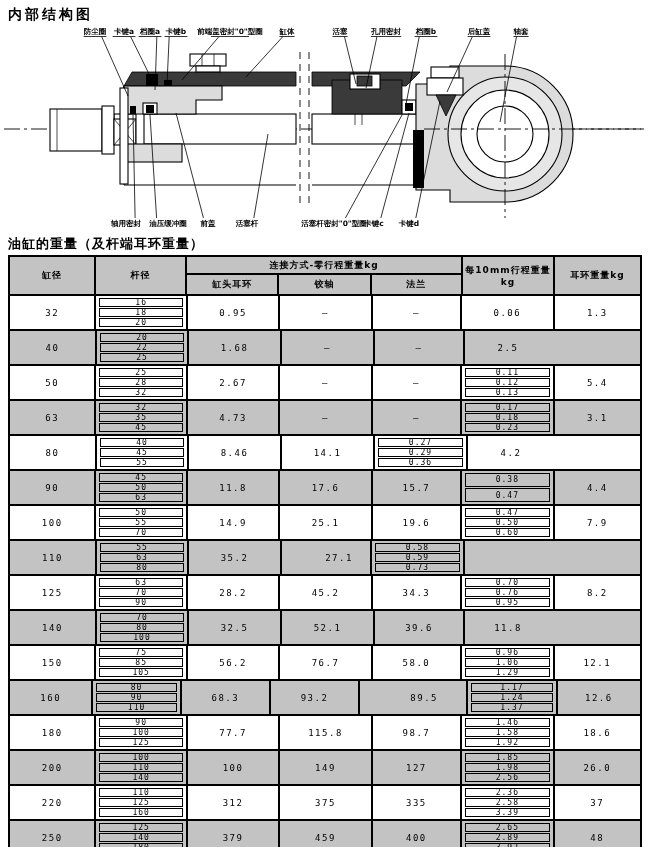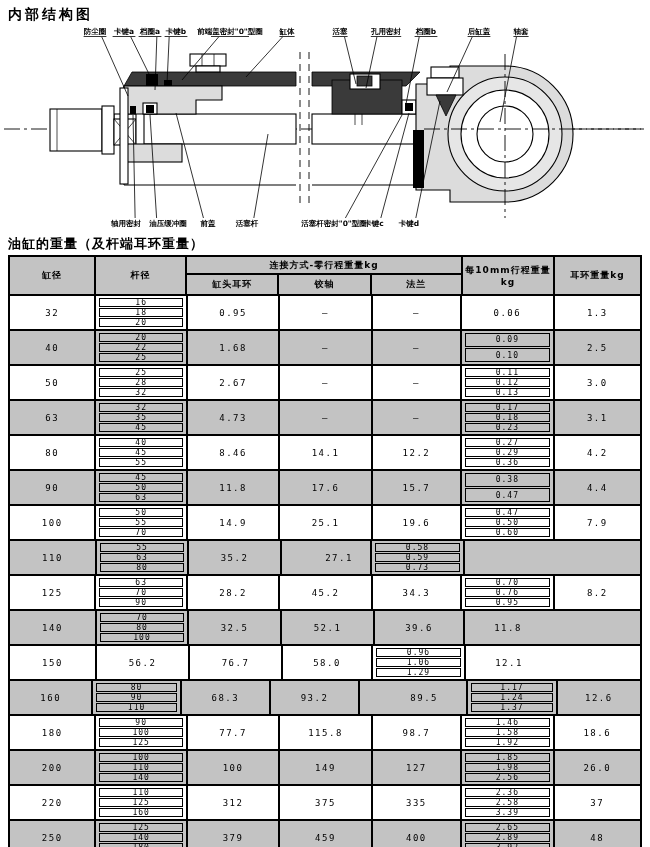--- a/index.html
+++ b/index.html
@@ -193,42 +193,38 @@
         <div class="trow shade">
           <div class="cell c0">40</div>
           <div class="cell stack c1">
             <div class="ibox">20</div>
             <div class="ibox">22</div>
             <div class="ibox">25</div>
           </div>
           <div class="cell w3a">1.68</div>
           <div class="cell w3b">—</div>
           <div class="cell w3c" style="border-right: 2px solid rgb(0, 0, 0);">—</div>
-          <div class="cell stack c5">
-            <div class="ibox">0.09</div>
-            <div class="ibox">0.10</div>
-          </div>
           <div class="cell c6 last">2.5</div>
         </div>
         <div class="trow">
           <div class="cell c0">50</div>
           <div class="cell stack c1">
             <div class="ibox">25</div>
             <div class="ibox">28</div>
             <div class="ibox">32</div>
           </div>
           <div class="cell w3a">2.67</div>
           <div class="cell w3b">—</div>
           <div class="cell w3c" style="border-right: 2px solid rgb(0, 0, 0);">—</div>
           <div class="cell stack c5">
             <div class="ibox">0.11</div>
             <div class="ibox">0.12</div>
             <div class="ibox">0.13</div>
           </div>
-          <div class="cell c6 last">3.0</div>
+          <div class="cell c6 last">5.4</div>
         </div>
         <div class="trow shade">
           <div class="cell c0">63</div>
           <div class="cell stack c1">
             <div class="ibox">32</div>
             <div class="ibox">35</div>
             <div class="ibox">45</div>
           </div>
           <div class="cell w3a">4.73</div>
           <div class="cell w3b">—</div>
@@ -242,21 +238,20 @@
         </div>
         <div class="trow">
           <div class="cell c0">80</div>
           <div class="cell stack c1">
             <div class="ibox">40</div>
             <div class="ibox">45</div>
             <div class="ibox">55</div>
           </div>
           <div class="cell w3a">8.46</div>
           <div class="cell w3b">14.1</div>
-          <div class="cell w3c" style="border-right: 2px solid rgb(0, 0, 0);">12.2</div>
           <div class="cell stack c5">
             <div class="ibox">0.27</div>
             <div class="ibox">0.29</div>
             <div class="ibox">0.36</div>
           </div>
           <div class="cell c6 last">4.2</div>
         </div>
         <div class="trow shade">
           <div class="cell c0">90</div>
           <div class="cell stack c1">
@@ -329,20 +324,25 @@
             <div class="ibox">80</div>
             <div class="ibox">100</div>
           </div>
           <div class="cell w3a">32.5</div>
           <div class="cell w3b">52.1</div>
           <div class="cell w3c" style="border-right: 2px solid rgb(0, 0, 0);">39.6</div>
           <div class="cell c6 last">11.8</div>
         </div>
         <div class="trow">
           <div class="cell c0">150</div>
+          <div class="cell stack c1">
+            <div class="ibox">75</div>
+            <div class="ibox">85</div>
+            <div class="ibox">105</div>
+          </div>
           <div class="cell w3a">56.2</div>
           <div class="cell w3b">76.7</div>
           <div class="cell w3c" style="border-right: 2px solid rgb(0, 0, 0);">58.0</div>
           <div class="cell stack c5">
             <div class="ibox">0.96</div>
             <div class="ibox">1.06</div>
             <div class="ibox">1.29</div>
           </div>
           <div class="cell c6 last">12.1</div>
         </div>

